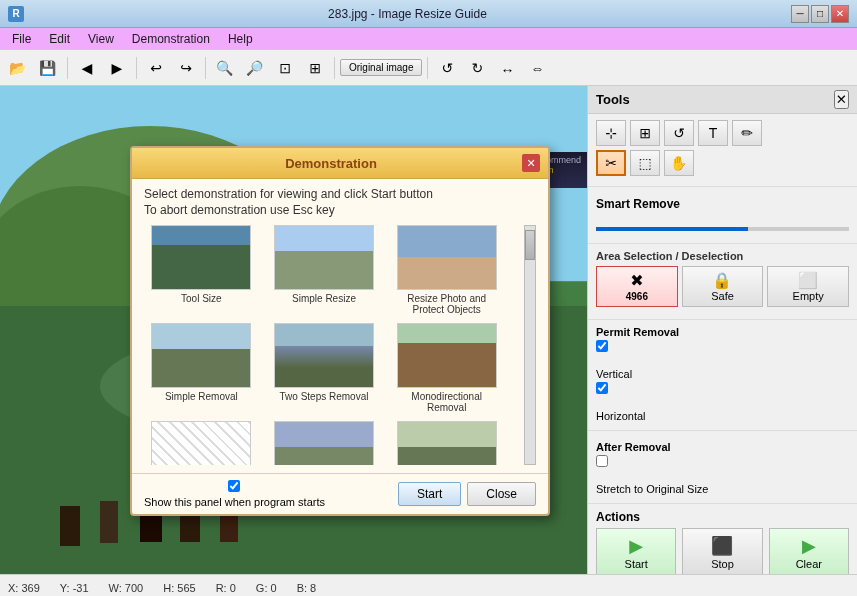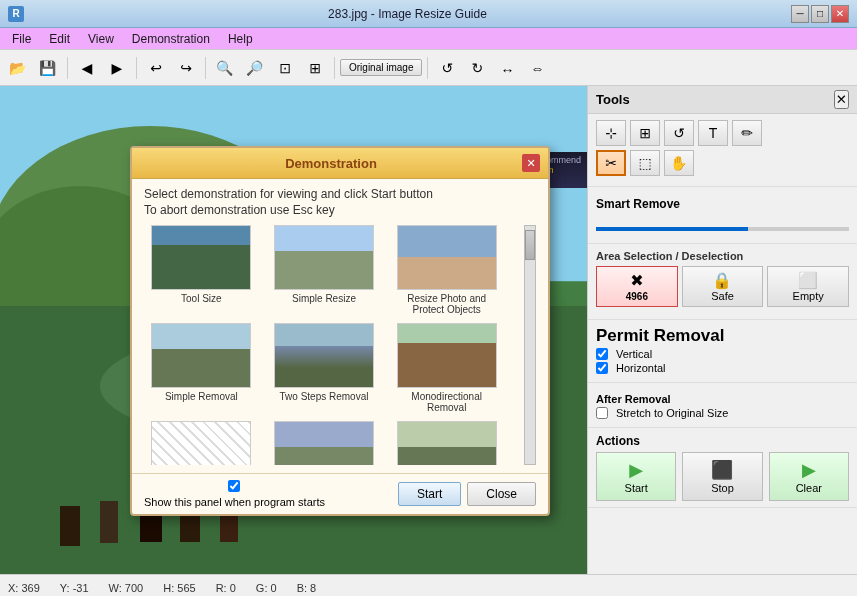--- a/index.html
+++ b/index.html
@@ -186,24 +186,24 @@
       cursor: pointer;
       text-align: center;
       font-size: 11px;
     }
     .area-btn.active-red {
       background: linear-gradient(to bottom, #fff0f0, #ffd0d0);
       border-color: #cc4444;
     }
     .area-btn-icon { font-size: 16px; display: block; }
     .area-btn-count { font-size: 10px; font-weight: bold; }
-    .permit-label { font-size: 17px; font-weight: bold; margin-bottom: 2px; }
+    .permit-label { font-size: 11px; font-weight: bold; margin-bottom: 2px; }
     .checkbox-row {
-      display: flex; align-items: flex-start; gap: 8px;
-      font-size: 11px; margin-bottom: 2px;
+      display: flex; align-items: flex-start; gap: 16px;
+      font-size: 11px; margin-bottom: 2px; flex-direction: column;
     }
     .checkbox-row input { width: 12px; height: 12px; }
     .after-removal { font-size: 11px; font-weight: bold; margin: 4px 0 2px; }
     .actions-label { font-size: 12px; font-weight: bold; margin-bottom: 4px; }
     .action-btns {
       display: flex; gap: 6px;
     }
     .action-btn {
       flex: 1;
       padding: 6px 4px;

